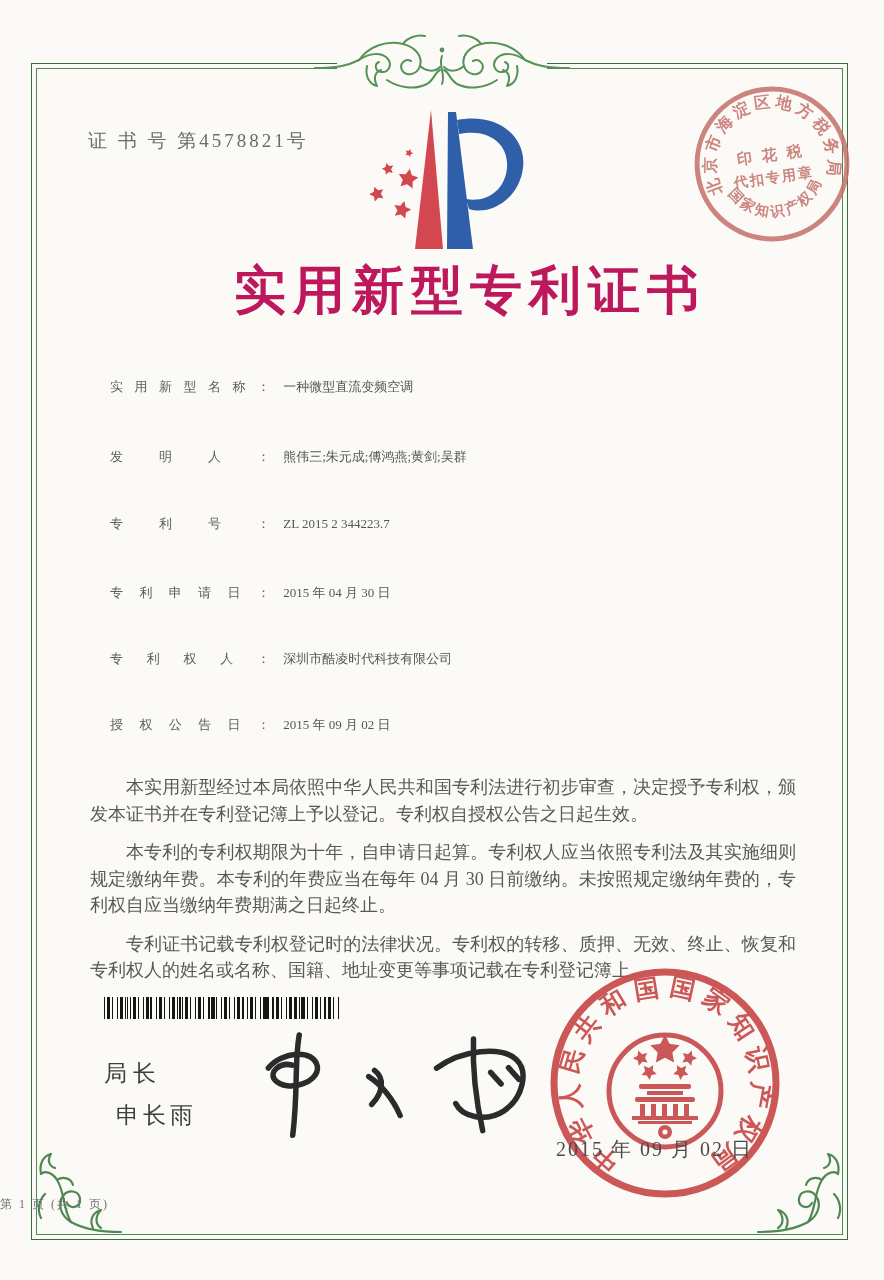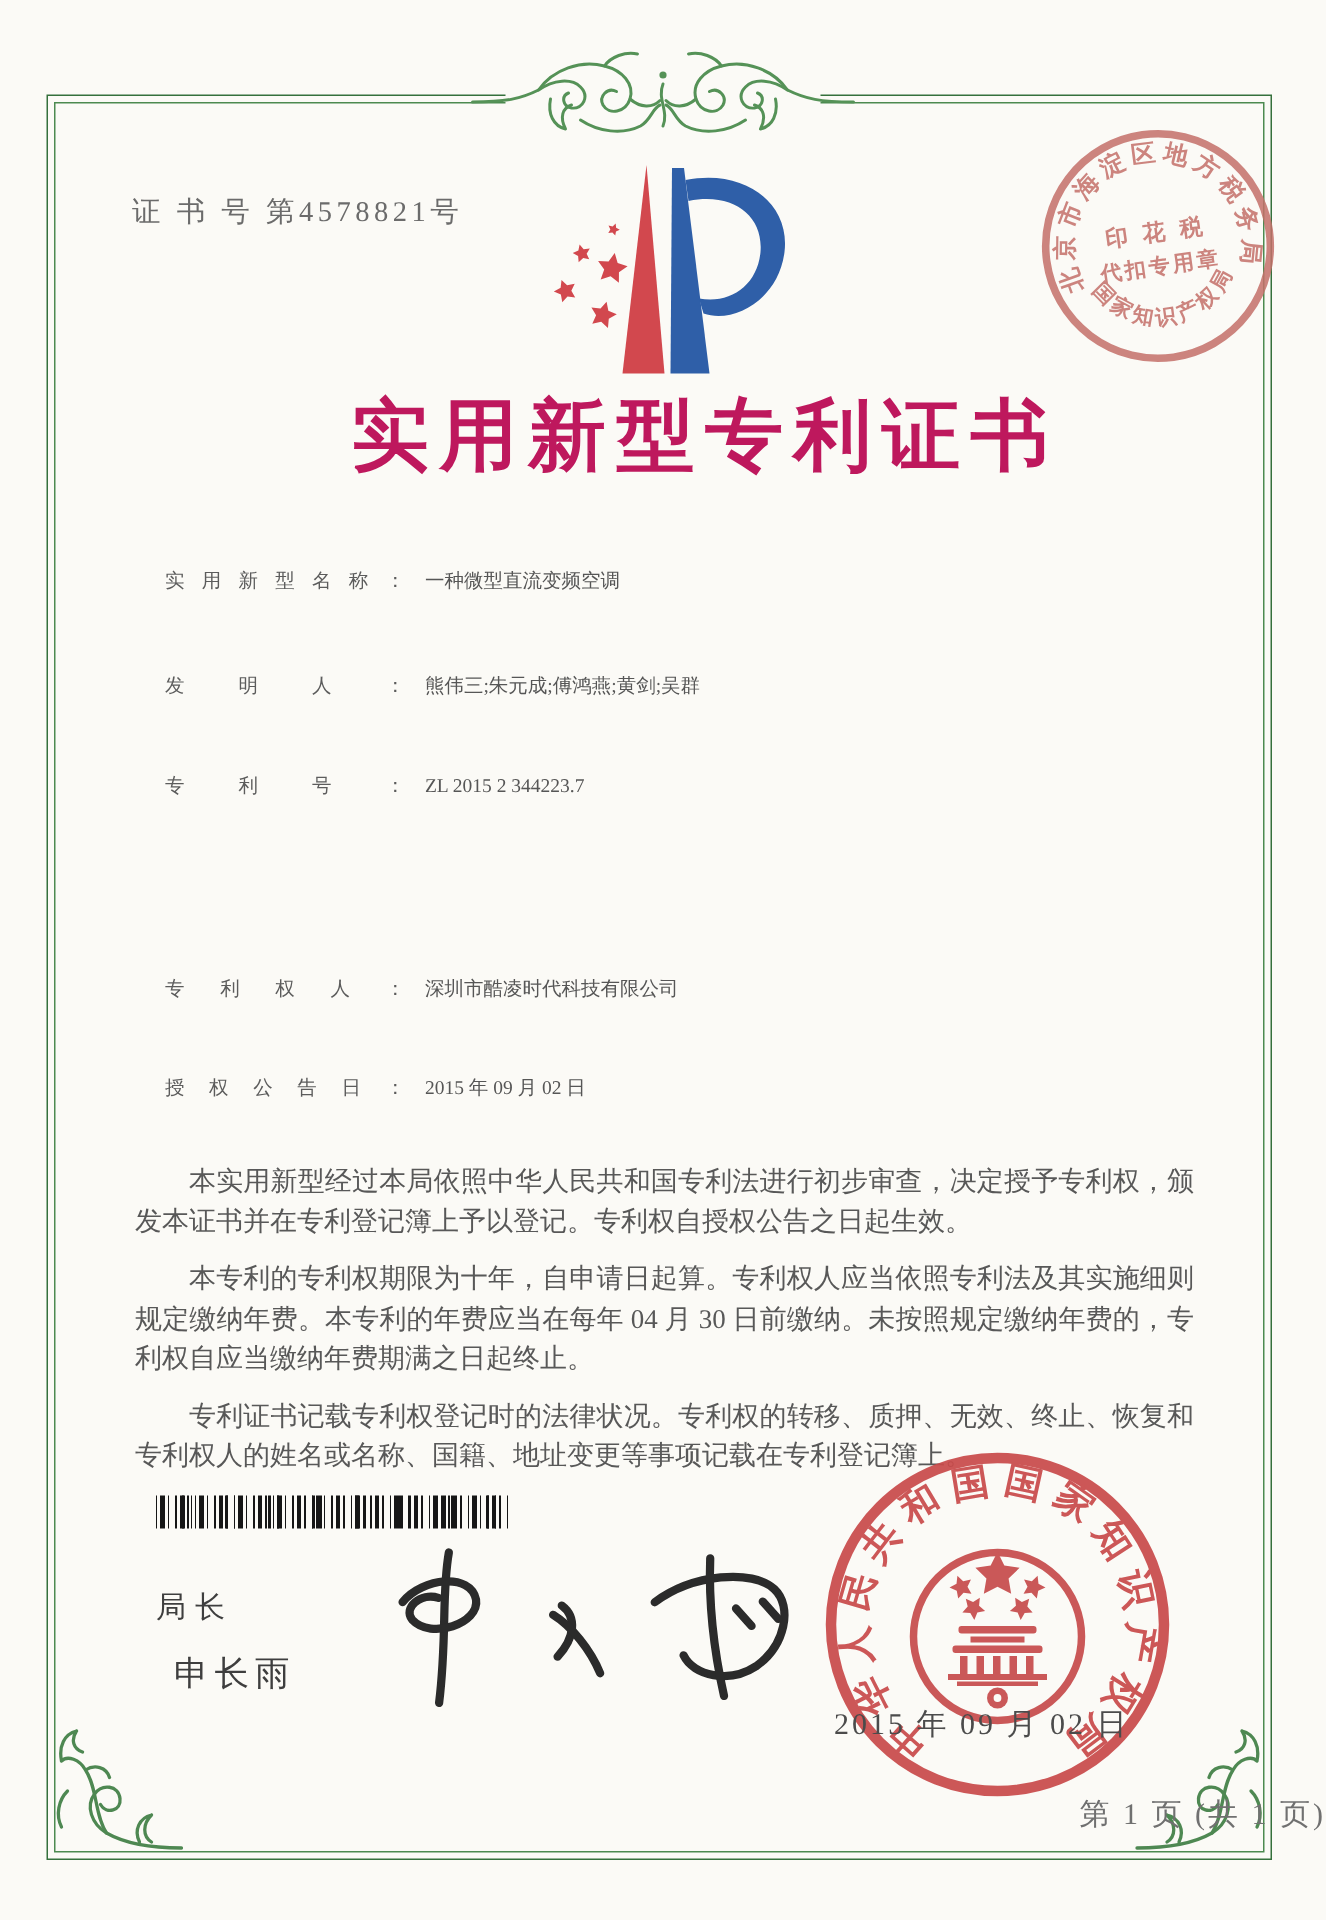--- a/index.html
+++ b/index.html
@@ -36,31 +36,31 @@
     font-size:18px;line-height:26.5px;color:#585858;text-align:justify;
   }
   .body-text p{margin:12px;text-indent:2em;}
   
   .barcode{
     position:absolute;left:104px;top:997px;width:236px;height:22px;
     background-image:
       repeating-linear-gradient(90deg,#161616 0 1px,transparent 1px 3px,#161616 3px 6px,transparent 6px 8px,#161616 8px 9px,transparent 9px 13px),
       repeating-linear-gradient(90deg,transparent 0 17px,#161616 17px 19px,transparent 19px 23px,#161616 23px 24px,transparent 24px 29px);
   }
-  .director-label{position:absolute;left:104px;top:1058px;font-size:20px;letter-spacing:6px;color:#3e3e3e;}
+  .director-label{position:absolute;left:104px;top:1058px;font-size:23px;letter-spacing:6px;color:#3e3e3e;}
   .director-name{position:absolute;left:116px;top:1100px;font-size:23px;letter-spacing:4px;color:#3e3e3e;}
   .signature{position:absolute;left:225px;top:1018px;width:320px;height:132px;transform:rotate(-2deg);}
   .official-seal{position:absolute;left:540px;top:958px;width:250px;height:250px;opacity:.92;}
   .seal-date{
     position:absolute;left:556px;top:1136px;z-index:5;
     font-size:20px;letter-spacing:2px;color:#4b4b4b;white-space:nowrap;
   }
   .footer{
-    position:absolute;left:0;top:1196px;width:100%;text-align:right;
-    font-size:20px;letter-spacing:2px;color:#707070;
+    position:absolute;left:0;top:1196px;width:100%;text-align:left;
+    font-size:12px;letter-spacing:2px;color:#707070;
   }
 </style>
 </head>
 <body>
 
 <div class="page">
 
   <div class="frame-a"></div>
   <div class="frame-b"></div>
 
@@ -145,20 +145,24 @@
     <span class="f-label">实用新型名称：</span>
     <span class="f-value">一种微型直流变频空调</span>
   </div>
   <div class="field-row r1">
     <span class="f-label">发明人：</span>
     <span class="f-value">熊伟三;朱元成;傅鸿燕;黄剑;吴群</span>
   </div>
   <div class="field-row r2">
     <span class="f-label">专利号：</span>
     <span class="f-value">ZL 2015 2 344223.7</span>
+  </div>
+  <div class="field-row r3">
+    <span class="f-label">专利申请日：</span>
+    <span class="f-value">2015 年 04 月 30 日</span>
   </div>
   <div class="field-row r4">
     <span class="f-label">专利权人：</span>
     <span class="f-value">深圳市酷凌时代科技有限公司</span>
   </div>
   <div class="field-row r5">
     <span class="f-label">授权公告日：</span>
     <span class="f-value">2015 年 09 月 02 日</span>
   </div>
 

